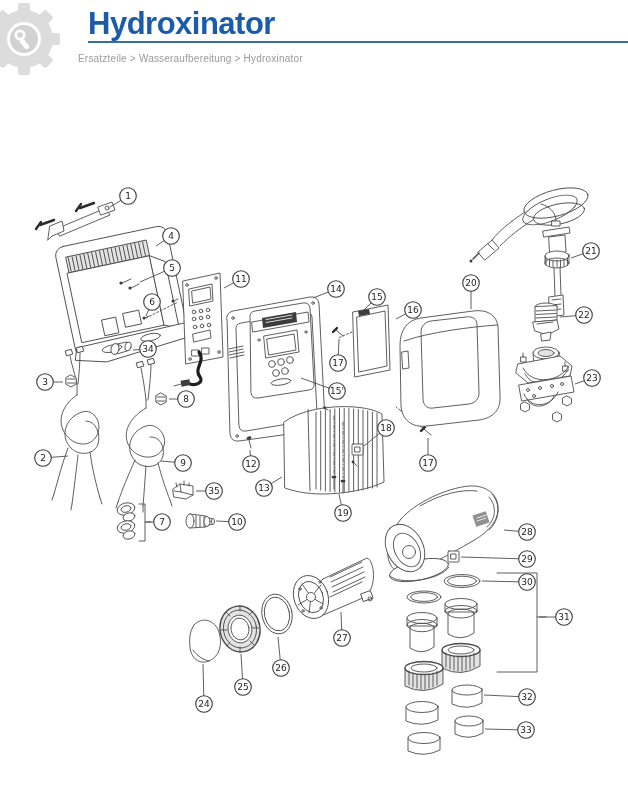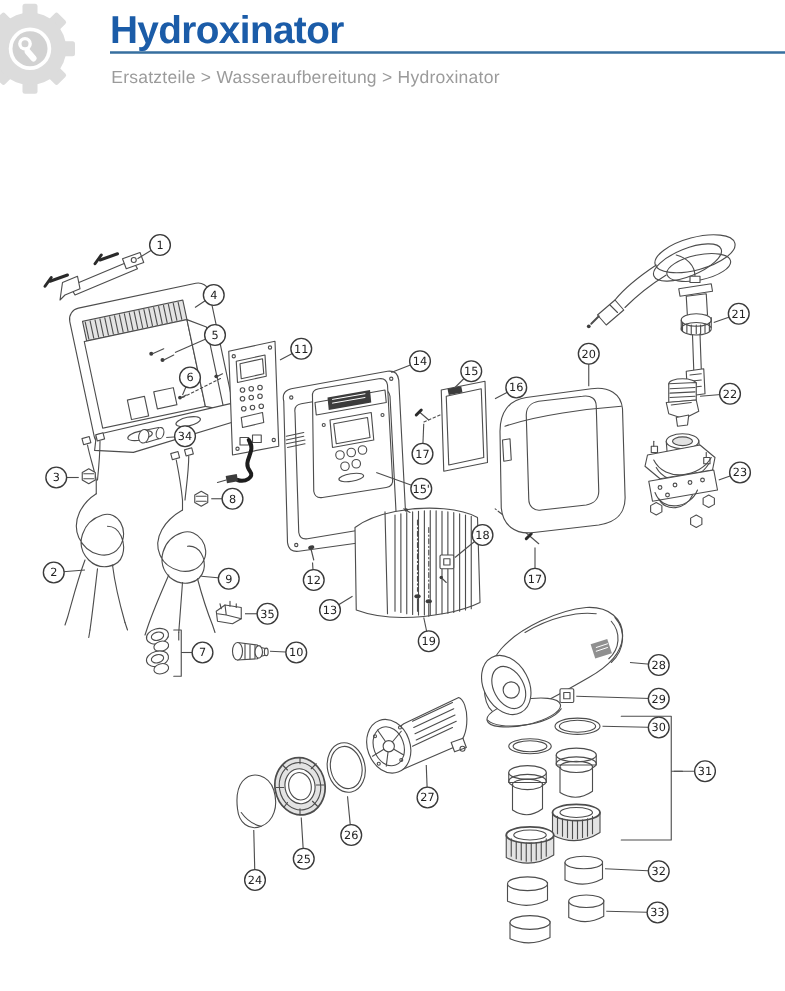--- a/index.html
+++ b/index.html
@@ -4,21 +4,21 @@
 <style>
   html,body{margin:0;padding:0;background:#fff;}
   body{width:628px;height:793px;position:relative;overflow:hidden;
        font-family:"Liberation Sans","DejaVu Sans",sans-serif;}
   
   #header{position:absolute;left:0;top:0;width:572px;height:72px;}
   #logo{position:absolute;left:-14px;top:0px;width:82px;height:80px;}
   #page-title{position:absolute;left:88px;top:6px;margin:0;
       font-size:31px;font-weight:bold;letter-spacing:-.5px;color:#1b5ca8;}
   #title-rule{position:absolute;left:88px;top:41px;width:540px;height:2px;background:#376f9f;}
-  #breadcrumb{position:absolute;left:89px;top:53px;font-size:14px;color:#9b9b9b;letter-spacing:.2px;}
+  #breadcrumb{position:absolute;left:78px;top:53px;font-size:10px;color:#9b9b9b;letter-spacing:.2px;}
   
   #diagram{position:absolute;left:0;top:0;width:628px;height:793px;}
   .art{stroke:#4d4d4d;stroke-width:.9;fill:none;stroke-linejoin:round;stroke-linecap:round;}
   .fw{fill:#fff;}
   .fg{fill:#e3e3e3;}
   .fd{fill:#3c3c3c;stroke:none;}
   .blk{stroke:#1d1d1d;}
   .thk{stroke-width:2.4;stroke:#2a2a2a;}
   .dash{stroke-dasharray:4 2 1 2;}
   .dot2{stroke-dasharray:2 2;}

